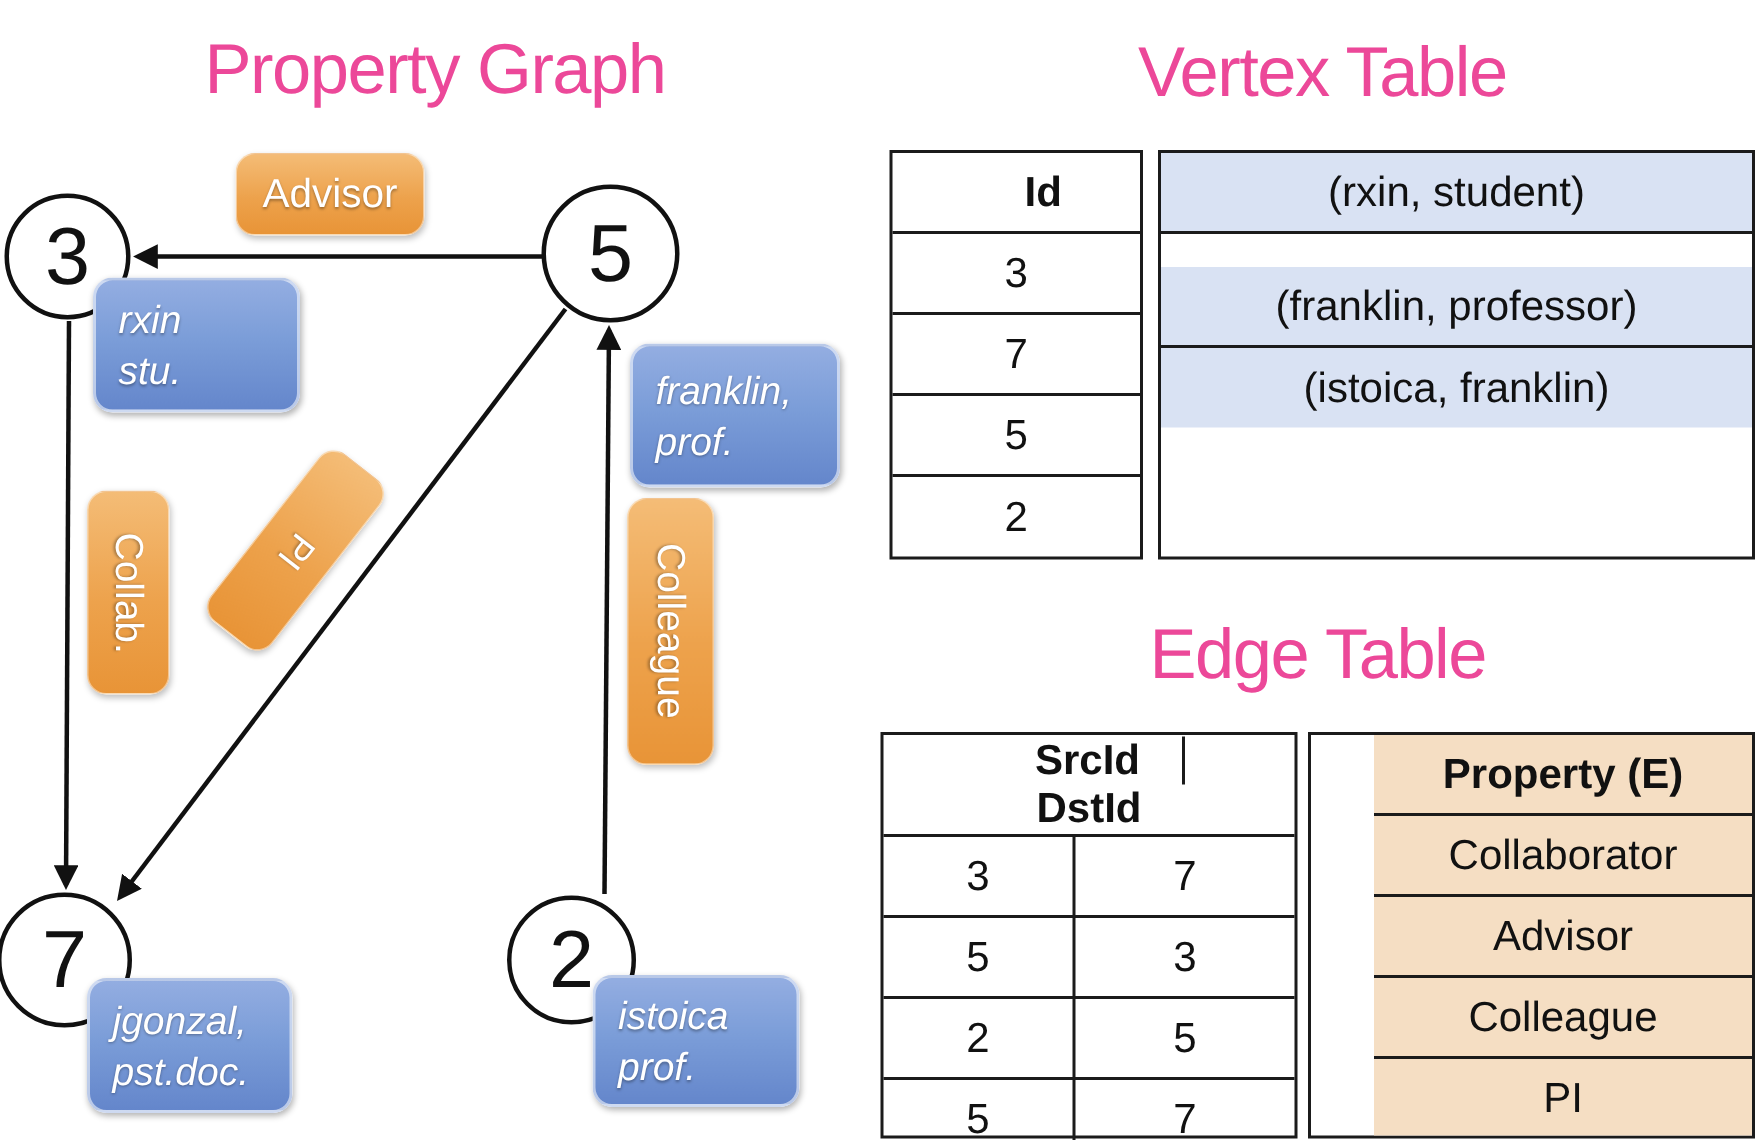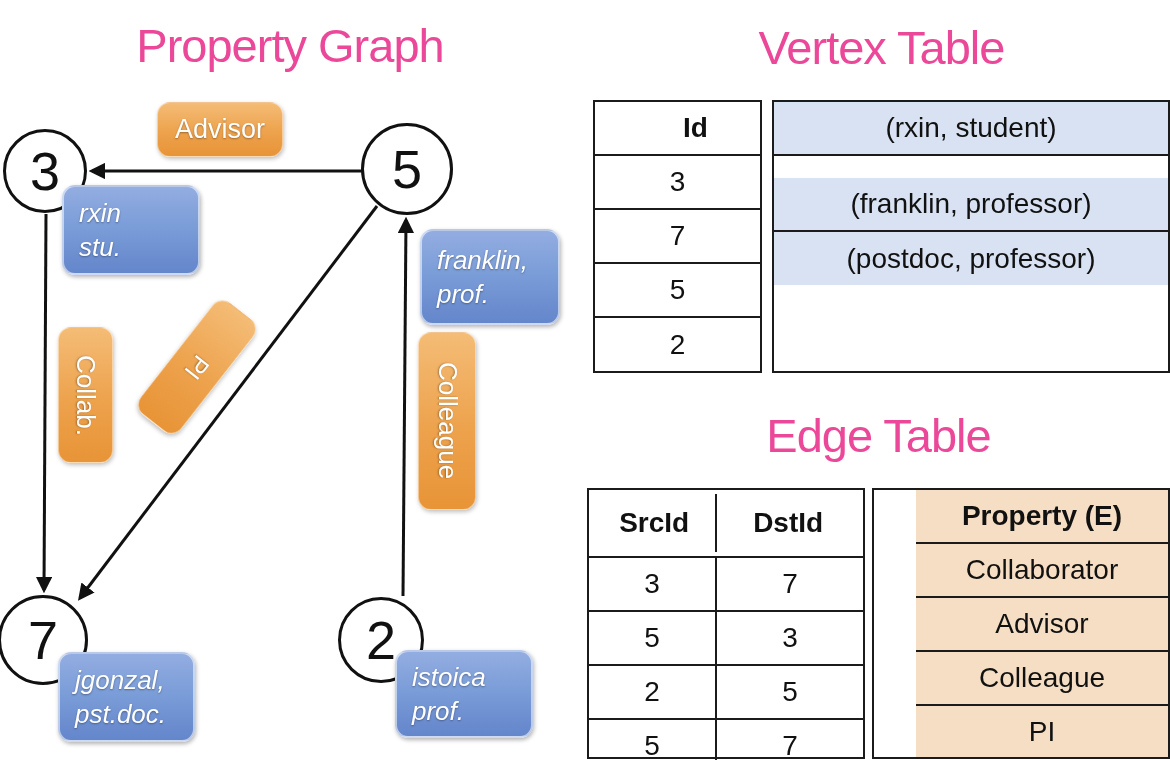--- a/index.html
+++ b/index.html
@@ -133,27 +133,27 @@
     <div class="trow hdr" style="height:54px;padding-left:36px;">Id</div>
     <div class="trow" style="height:54px;">3</div>
     <div class="trow" style="height:54px;">7</div>
     <div class="trow" style="height:54px;">5</div>
     <div class="trow" style="height:53px;">2</div>
   </div>
 
   <div class="tbl" style="left:772px;top:100px;width:398px;height:273px;">
     <div class="trow fill-v" style="height:54px;">(rxin, student)</div>
     <div class="trow fill-v" style="height:54px;margin-top:22px;">(franklin, professor)</div>
-    <div class="trow fill-v" style="height:53px;">(postdoc, professor)</div>
+    <div class="trow fill-v" style="height:53px;">(istoica, franklin)</div>
   </div>
 
   <div class="abs title" style="left:587px;top:408px;width:583px;">Edge Table</div>
 
   <div class="tbl" style="left:587px;top:488px;width:278px;height:271px;">
-    <div class="trow hdr tworow" style="height:68px;padding:4px;">
+    <div class="trow hdr tworow" style="height:68px;padding:4px;flex-direction:column;">
       <div style="width:128px;height:100%;">SrcId</div>
       <div style="width:146px;height:100%;">DstId</div>
     </div>
     <div class="trow tworow" style="height:54px;padding:0;">
       <div style="width:128px;height:100%;">3</div>
       <div style="width:146px;height:100%;">7</div>
     </div>
     <div class="trow tworow" style="height:54px;padding:0;">
       <div style="width:128px;height:100%;">5</div>
       <div style="width:146px;height:100%;">3</div>

